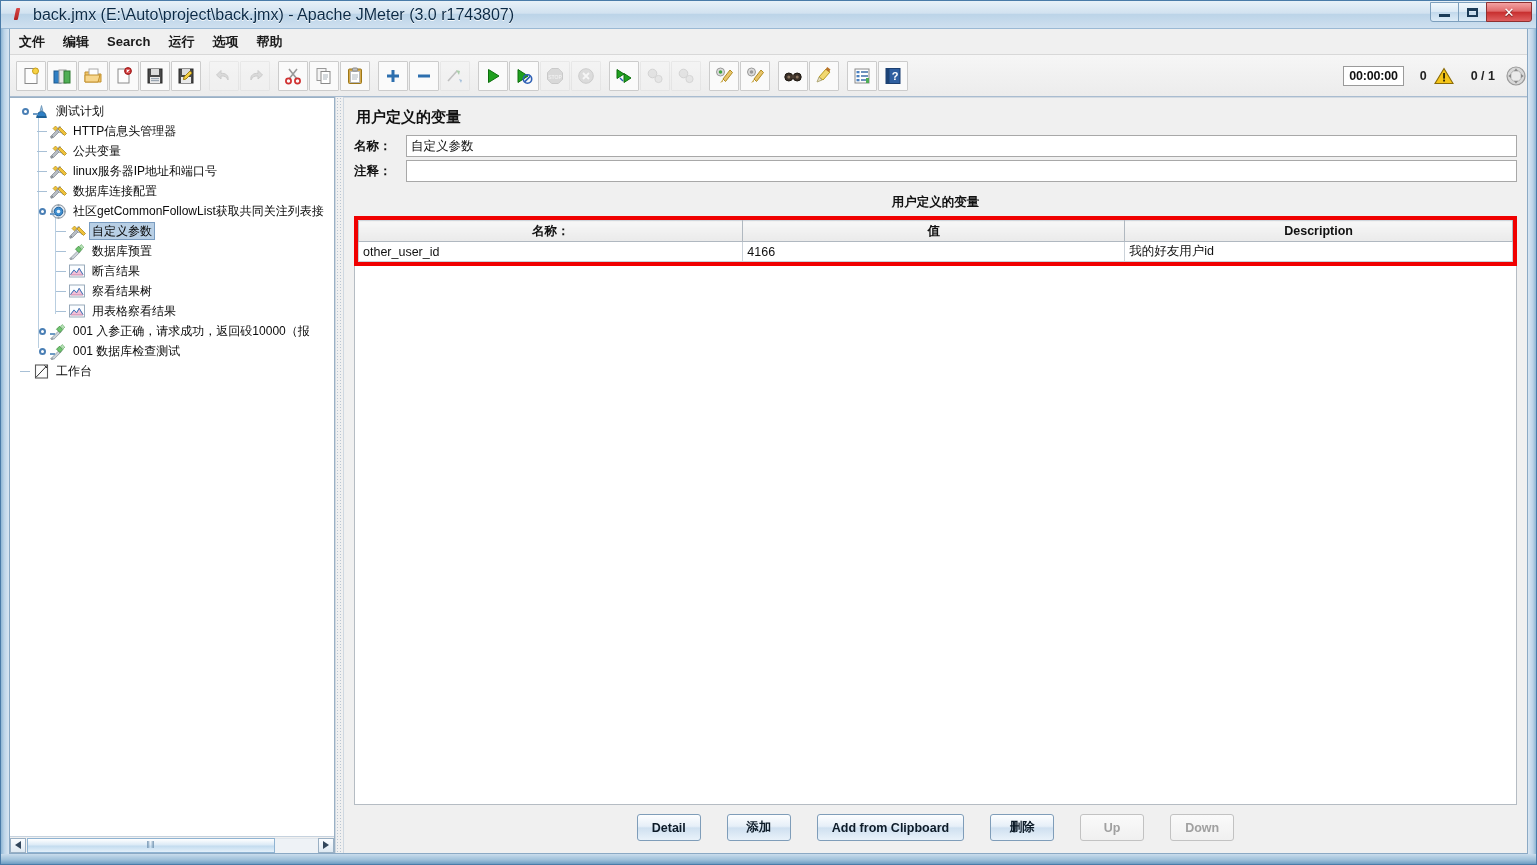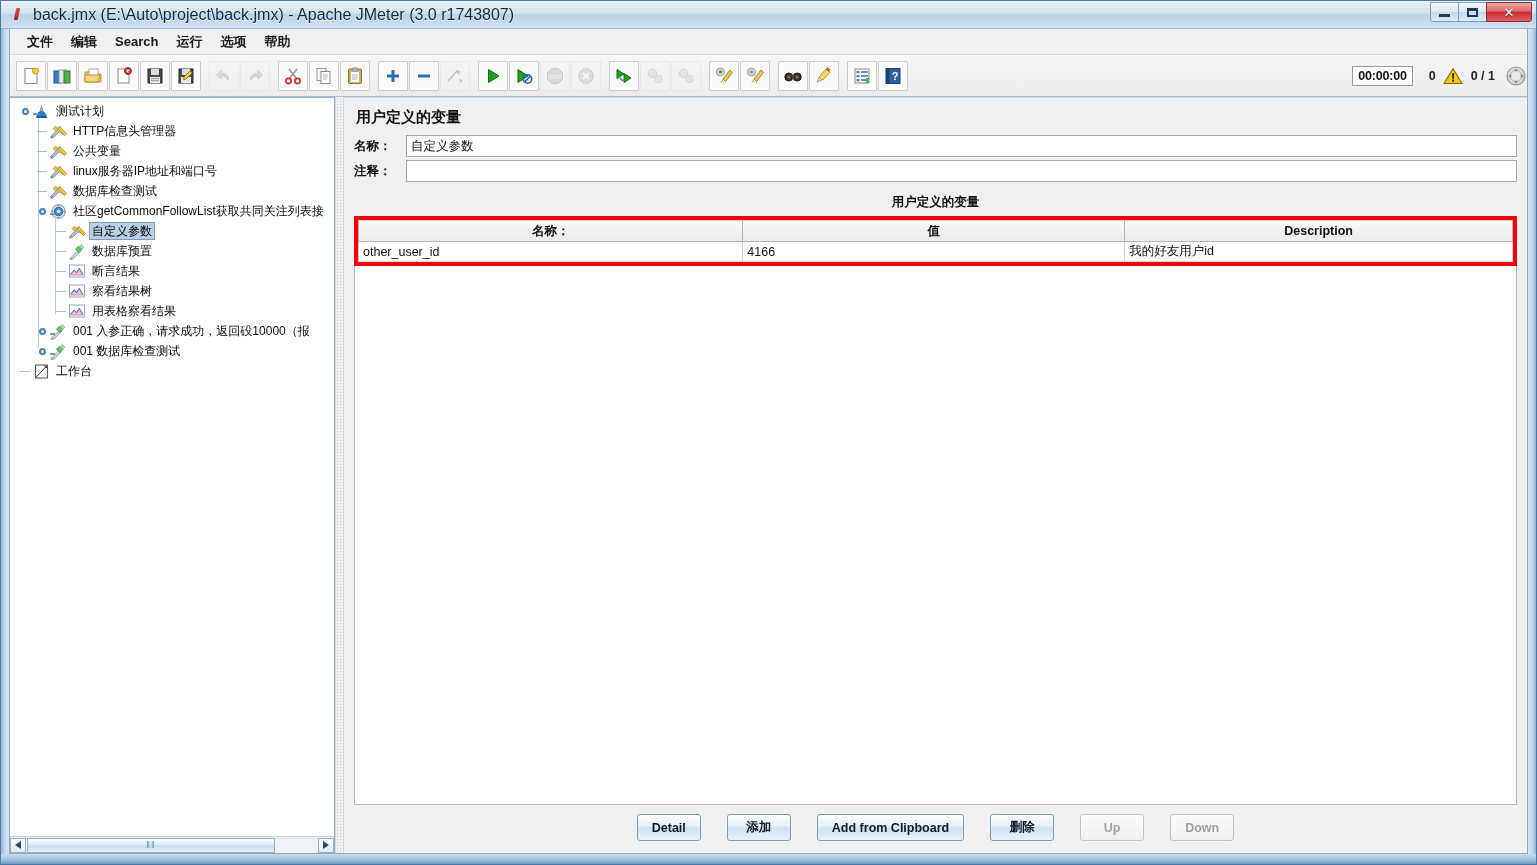--- a/index.html
+++ b/index.html
@@ -97,21 +97,21 @@
     border-top: none;
     display: flex; flex-direction: column;
   }
 
   
   #menu-bar {
     height: 26px;
     background: #f0f0f0;
     border-bottom: 1px solid #d8d8d8;
     display: flex; align-items: center;
-    padding-left: 8px;
+    padding-left: 0;
     flex: 0 0 auto;
   }
   .menu-item {
     font-size: 13px; font-weight: bold; color: #1a1a1a;
     padding: 3px 9px; cursor: default;
     white-space: nowrap;
   }
 
   
   #toolbar {
@@ -149,21 +149,21 @@
     background: #ffffff;
     font-size: 12.5px; font-weight: bold; color: #111;
     padding: 2px 5px;
     font-family: "Liberation Sans", sans-serif;
     letter-spacing: -0.2px;
   }
   #warn-count {
     font-size: 12.5px; font-weight: bold; color: #222; margin-left: 16px; margin-right: 6px;
   }
   #thread-count {
-    font-size: 12.5px; font-weight: bold; color: #222; margin-left: 7px; margin-right: 10px;
+    font-size: 12.5px; font-weight: bold; color: #222; margin-left: 16px; margin-right: 10px;
   }
 
   
   #content {
     flex: 1 1 auto;
     display: flex;
     min-height: 0;
     background: #f0f0f0;
     position: relative;
   }
@@ -735,21 +735,21 @@
               </div>
               <div class="tree-ico">
                 <svg width="18" height="17" viewBox="0 0 18 17">
                   <path d="M2.5 12.5l7-7 2 2-7 7z" fill="#b9bfc6" stroke="#7d848c" stroke-width=".7"></path>
                   <path d="M1.5 13.5l1.8-.6 .6 1.8-1.8.6z" fill="#9aa2ab" stroke="#6f767e" stroke-width=".6"></path>
                   <path d="M11.5 3.5a3 3 0 1 0 2.4 4.7l2.2 2.2-1.6 1.6-2.2-2.2" fill="#d9dde2" stroke="#7d848c" stroke-width=".7"></path>
                   <path d="M15.5 12.5l-6.5-6.5 2-2 6.5 6.5z" fill="#f0c23c" stroke="#a8830c" stroke-width=".7"></path>
                   <path d="M4 5.5L6.5 3l2.2 2.2L6.2 7.7z" fill="#f0c23c" stroke="#a8830c" stroke-width=".6"></path>
                 </svg>
               </div>
-              <span class="tree-label">数据库检查测试</span>
+              <span class="tree-label">数据库连接配置</span>
             </div>
             <div class="tree-row">
               <div class="indent" style="width: 25px;"></div>
               <div class="tree-handle">
                 <span class="handle-dot"></span>
               </div>
               <div class="tree-ico">
                 <svg width="17" height="17" viewBox="0 0 17 17">
                   <circle cx="8.5" cy="8.5" r="6.8" fill="#dfe6ed" stroke="#8a949e" stroke-width="1"></circle>
                   <circle cx="8.5" cy="8.5" r="4.3" fill="#3f8fd0" stroke="#1c5f9c" stroke-width="1"></circle>

